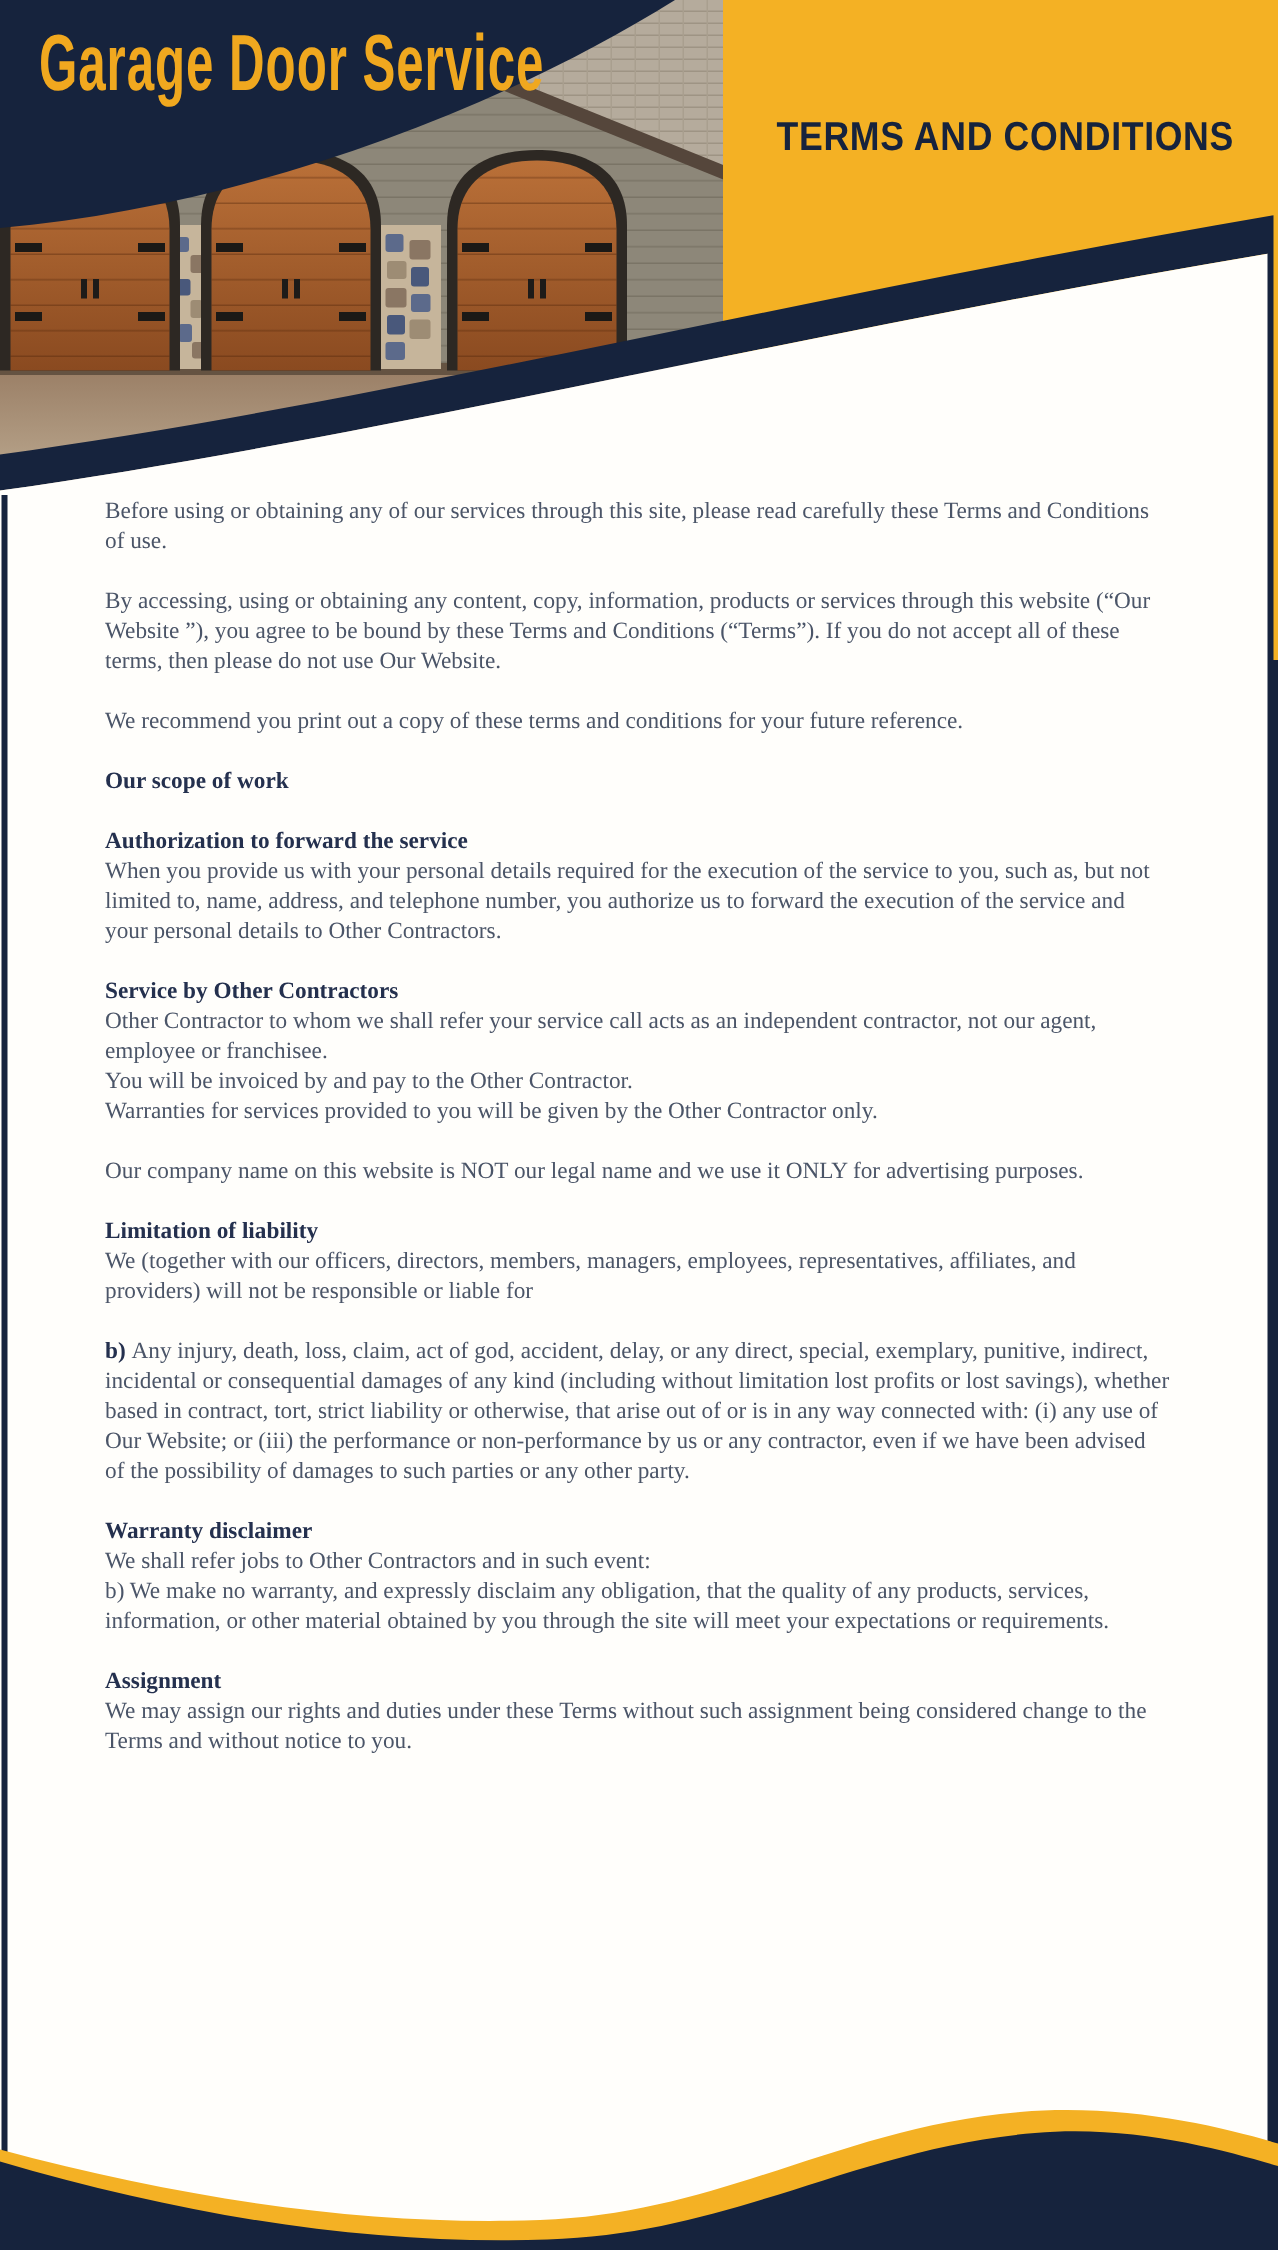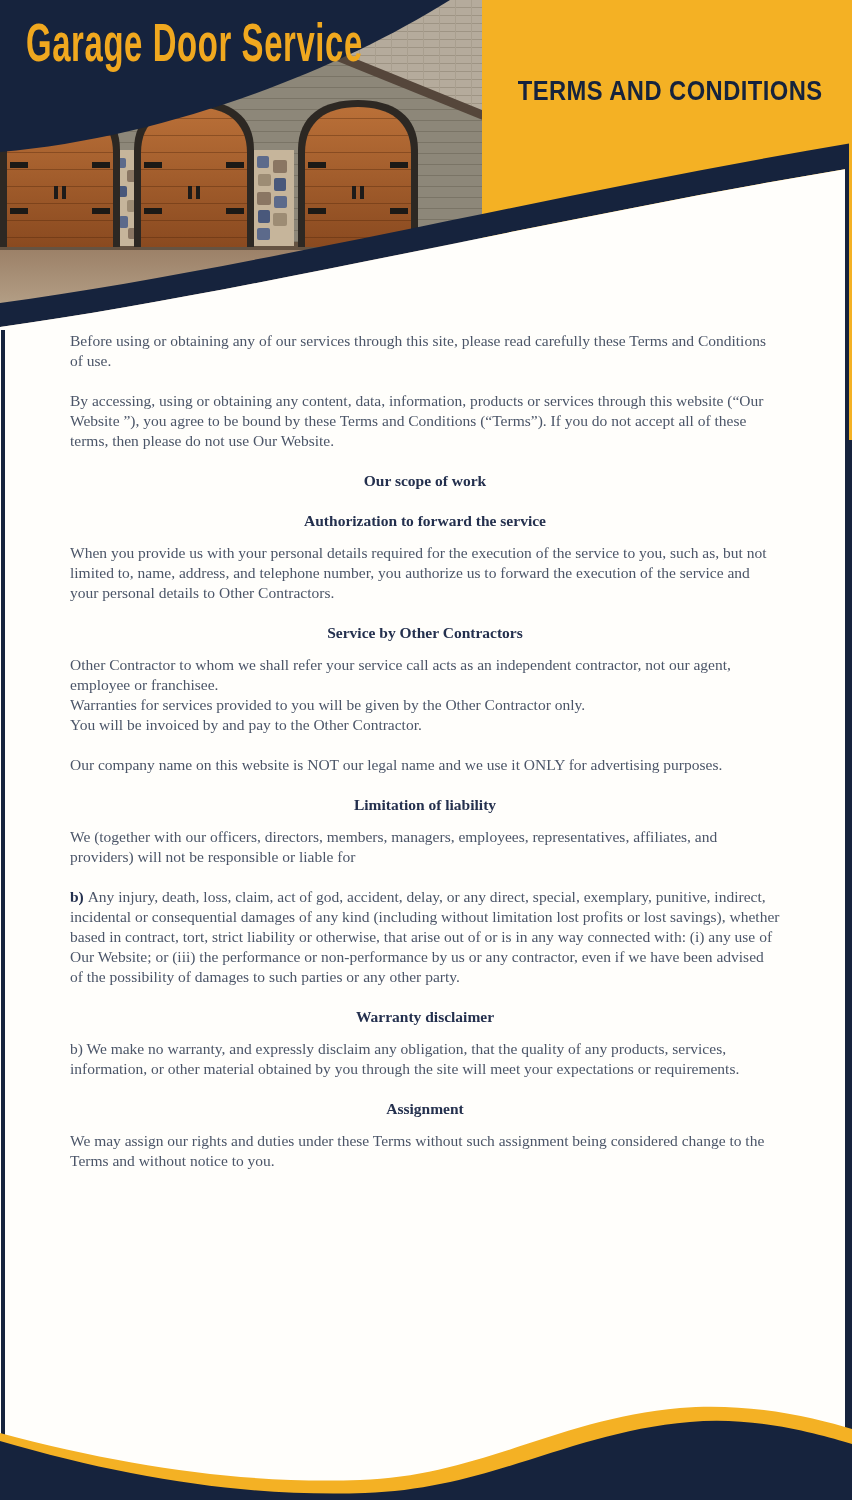--- a/index.html
+++ b/index.html
@@ -46,21 +46,21 @@
   .fill-navy{fill:var(--navy);}
   .fill-yellow{fill:var(--yellow);}
   .fill-paper{fill:var(--paper);}
 
   
   .content{
     position:absolute;top:331px;left:70px;width:710px;z-index:1;
     color:var(--body-text);font-size:15.5px;line-height:20px;
   }
   .terms-section{margin:0 0 20px 0;font-family:Liberation Serif, serif;}
-  .sec-heading{margin:12px;font-size:15.5px;line-height:20px;font-weight:bold;color:var(--heading-text);text-align:center;}
+  .sec-heading{margin:0;font-size:15.5px;line-height:20px;font-weight:bold;color:var(--heading-text);}
   .para{margin:0;}
   .para b{color:var(--heading-text);}
 
   
   .footer-swoosh{position:absolute;left:0;bottom:0;z-index:4;}
 </style>
 </head>
 <body>
 
 <div class="page">
@@ -171,47 +171,51 @@
       <path class="fill-navy" d="M0,303 C250,269 550,194 852,143 L852,168 C550,218 250,292 0,327 Z"></path>
       <path class="fill-paper" d="M0,327 C250,292 550,218 852,168 L852,330 L0,330 Z"></path>
     </svg>
   </header>
 
   <main class="content">
       <section class="terms-section">
         <p class="para">Before using or obtaining any of our services through this site, please read carefully these Terms and Conditions of use.</p>
       </section>
       <section class="terms-section">
-        <p class="para">By accessing, using or obtaining any content, data, information, products or services through this website (“Our Website ”), you agree to be bound by these Terms and Conditions (“Terms”). If you do not accept all of these terms, then please do not use Our Website.</p>
+        <p class="para">By accessing, using or obtaining any content, copy, information, products or services through this website (“Our Website ”), you agree to be bound by these Terms and Conditions (“Terms”). If you do not accept all of these terms, then please do not use Our Website.</p>
+      </section>
+      <section class="terms-section">
+        <p class="para">We recommend you print out a copy of these terms and conditions for your future reference.</p>
       </section>
       <section class="terms-section">
         <h3 class="sec-heading">Our scope of work</h3>
       </section>
       <section class="terms-section">
         <h3 class="sec-heading">Authorization to forward the service</h3>
         <p class="para">When you provide us with your personal details required for the execution of the service to you, such as, but not limited to, name, address, and telephone number, you authorize us to forward the execution of the service and your personal details to Other Contractors.</p>
       </section>
       <section class="terms-section">
         <h3 class="sec-heading">Service by Other Contractors</h3>
         <p class="para">Other Contractor to whom we shall refer your service call acts as an independent contractor, not our agent, employee or franchisee.</p>
+        <p class="para">You will be invoiced by and pay to the Other Contractor.</p>
         <p class="para">Warranties for services provided to you will be given by the Other Contractor only.</p>
-        <p class="para">You will be invoiced by and pay to the Other Contractor.</p>
       </section>
       <section class="terms-section">
         <p class="para">Our company name on this website is NOT our legal name and we use it ONLY for advertising purposes.</p>
       </section>
       <section class="terms-section">
         <h3 class="sec-heading">Limitation of liability</h3>
         <p class="para">We (together with our officers, directors, members, managers, employees, representatives, affiliates, and providers) will not be responsible or liable for</p>
       </section>
       <section class="terms-section">
         <p class="para"><b>b) </b>Any injury, death, loss, claim, act of god, accident, delay, or any direct, special, exemplary, punitive, indirect, incidental or consequential damages of any kind (including without limitation lost profits or lost savings), whether based in contract, tort, strict liability or otherwise, that arise out of or is in any way connected with: (i) any use of Our Website; or (iii) the performance or non-performance by us or any contractor, even if we have been advised of the possibility of damages to such parties or any other party.</p>
       </section>
       <section class="terms-section">
         <h3 class="sec-heading">Warranty disclaimer</h3>
+        <p class="para">We shall refer jobs to Other Contractors and in such event:</p>
         <p class="para">b) We make no warranty, and expressly disclaim any obligation, that the quality of any products, services, information, or other material obtained by you through the site will meet your expectations or requirements.</p>
       </section>
       <section class="terms-section">
         <h3 class="sec-heading">Assignment</h3>
         <p class="para">We may assign our rights and duties under these Terms without such assignment being considered change to the Terms and without notice to you.</p>
       </section>
     </main>
 
   <svg class="footer-swoosh" width="852" height="110" viewBox="0 0 852 110">
     <path class="fill-yellow" d="M0,43 C130,78 250,94 360,90 C480,86 560,28 680,18 C750,12 815,28 852,39 L852,110 L0,110 Z"></path>

